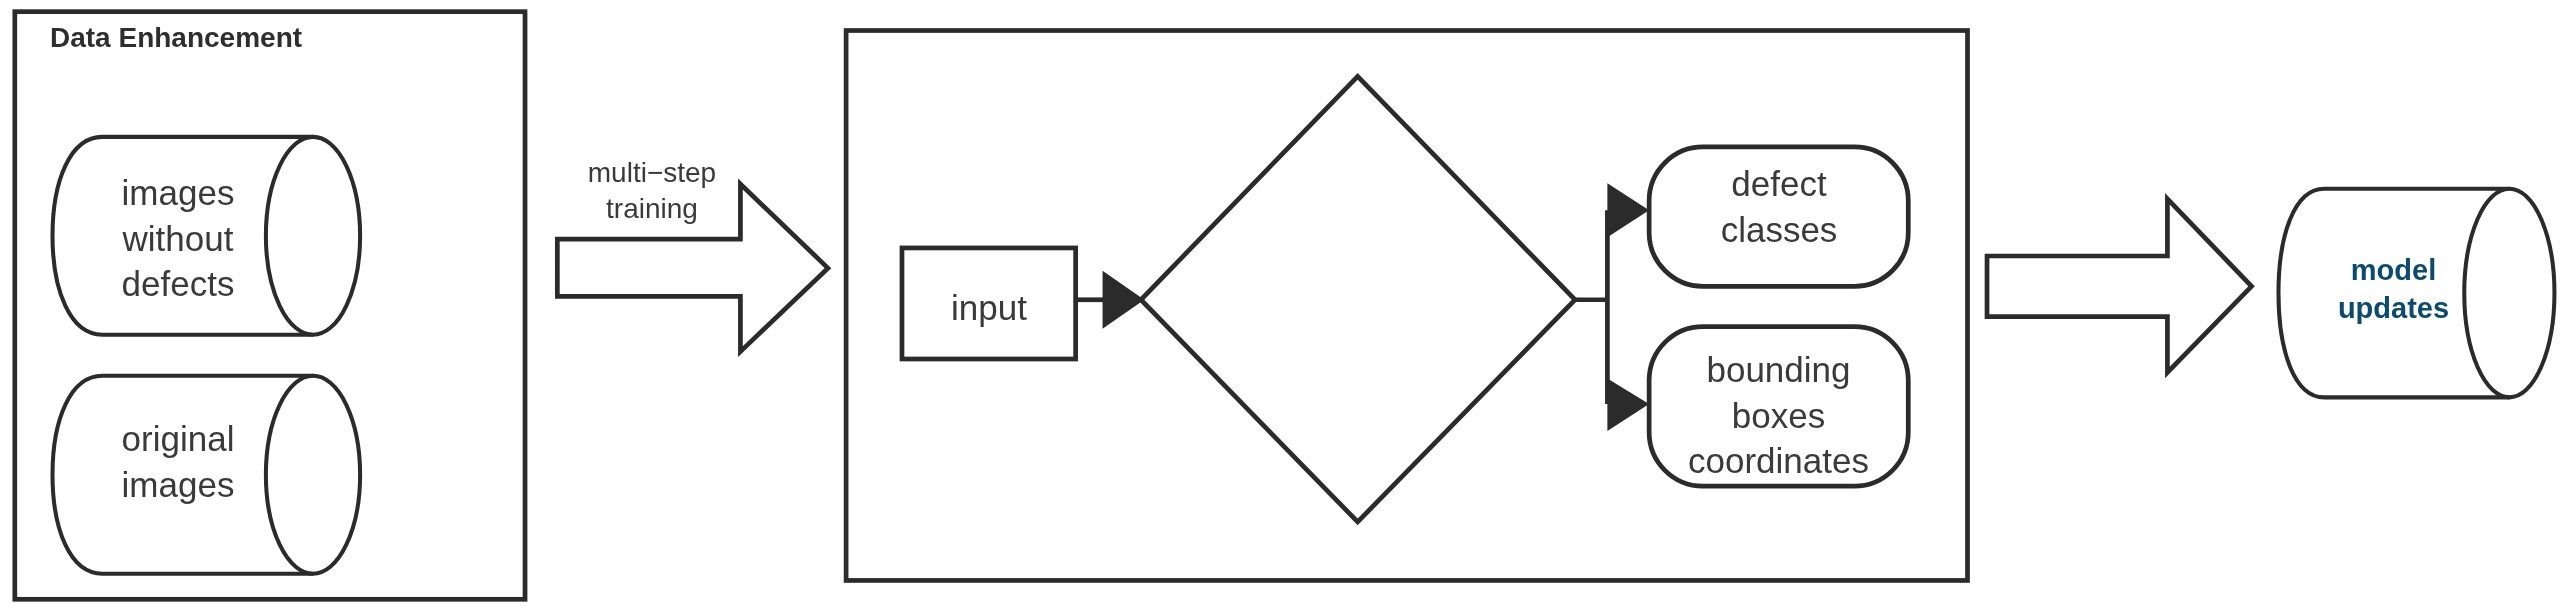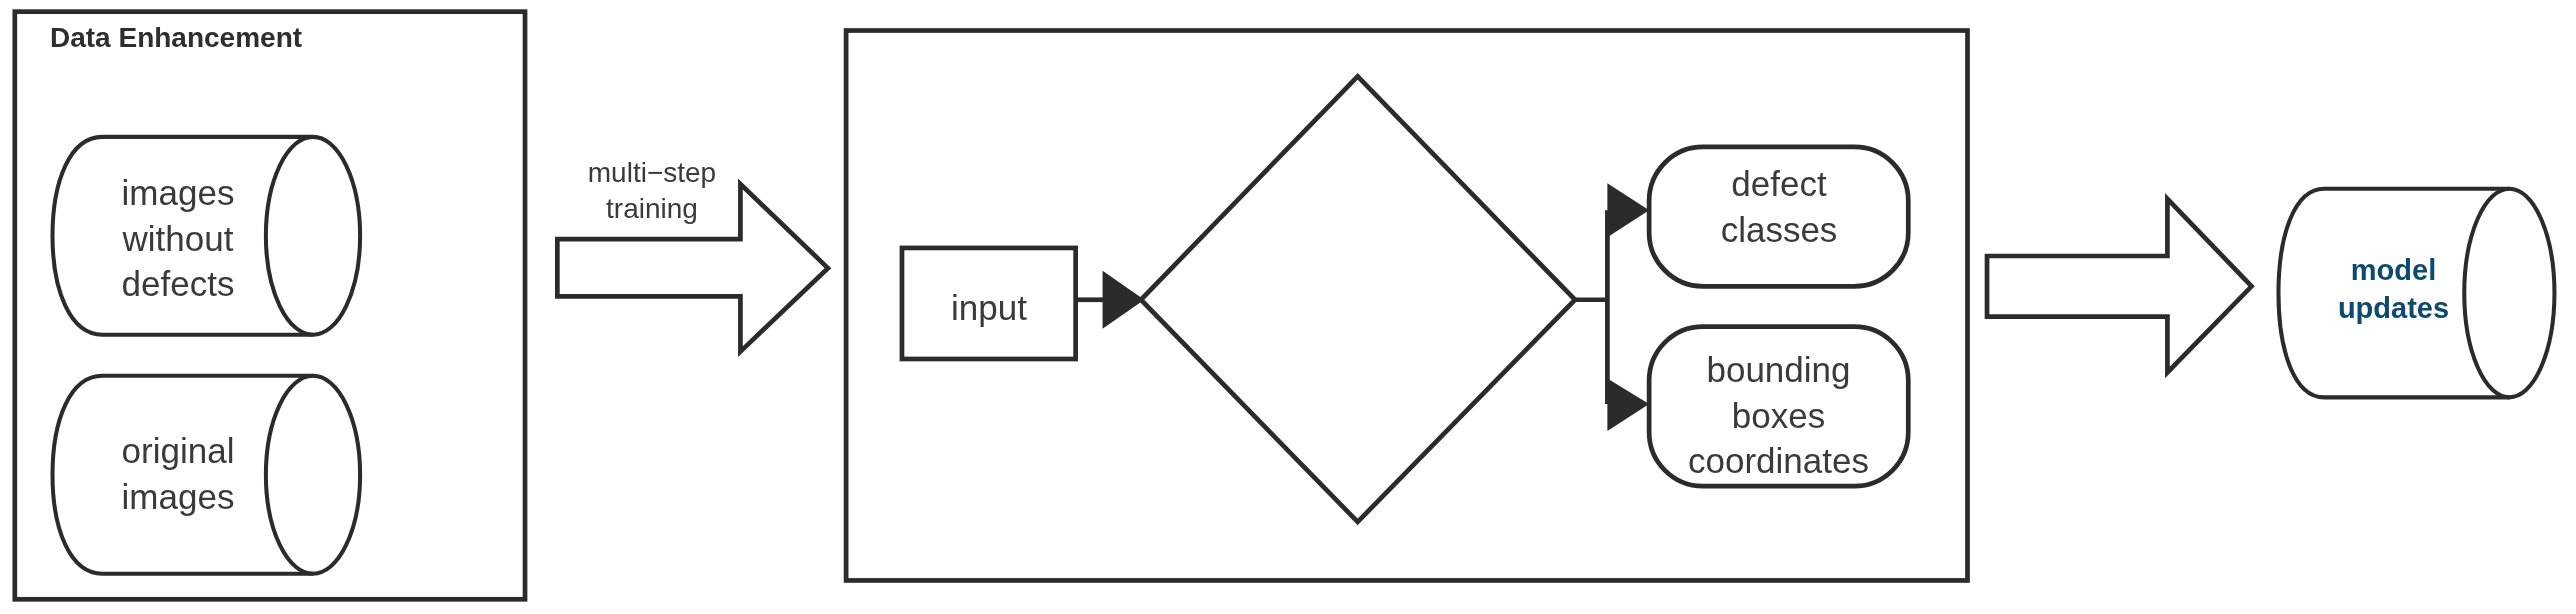--- a/index.html
+++ b/index.html
@@ -144,21 +144,21 @@
     </g>
 
   </svg>
 
   <div class="lbl lbl-panel-title" style="left:22px; top:20px; width:404px;margin-left:28px;">Data Enhancement</div>
 
   <div class="lbl lbl-node" style="left:67px; top:170px; width:222px;">images
 without
 defects</div>
 
-  <div class="lbl lbl-node" style="left:67px; top:428px; width:222px;">original
+  <div class="lbl lbl-node" style="left:67px; top:416px; width:222px;">original
 images</div>
 
   <div class="lbl lbl-edge" style="left:551px; top:131px; width:202px;">multi−step
 training</div>
 
   <div class="lbl lbl-node" style="left:902px; top:285px; width:174px;">input</div>
 
 
   <div class="lbl lbl-node" style="left:1656px; top:161px; width:246px;">defect
 classes</div>

